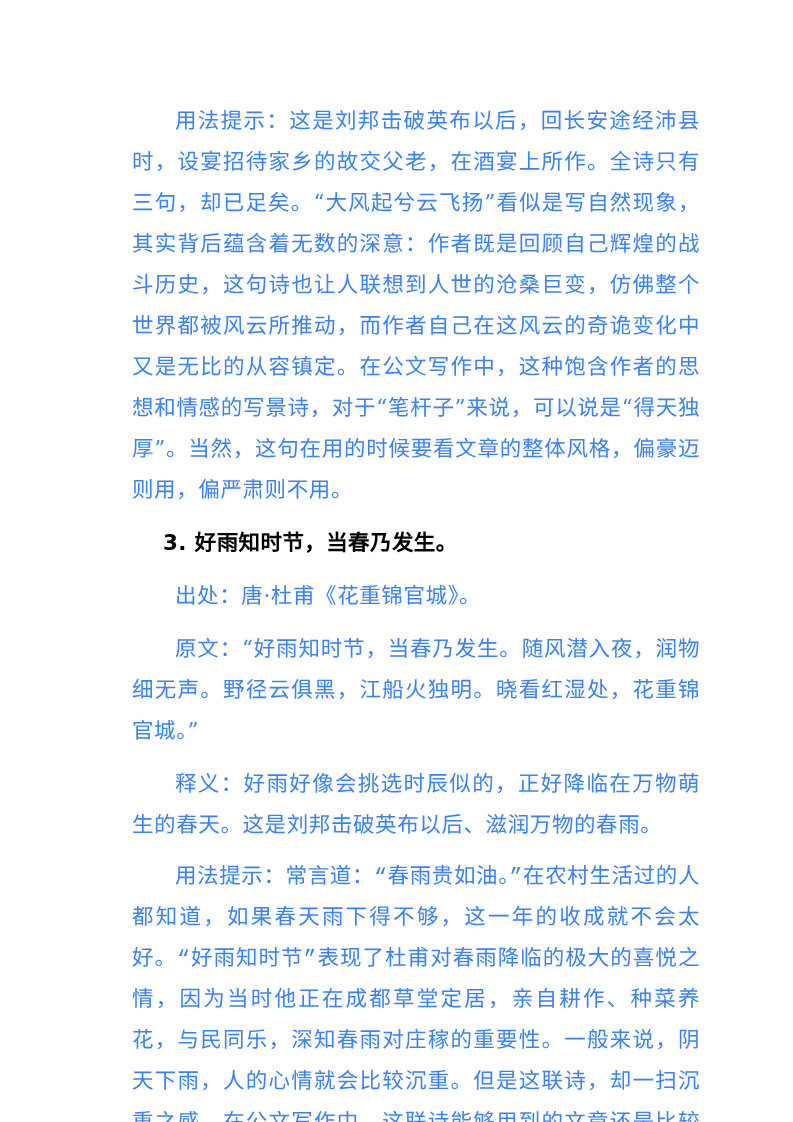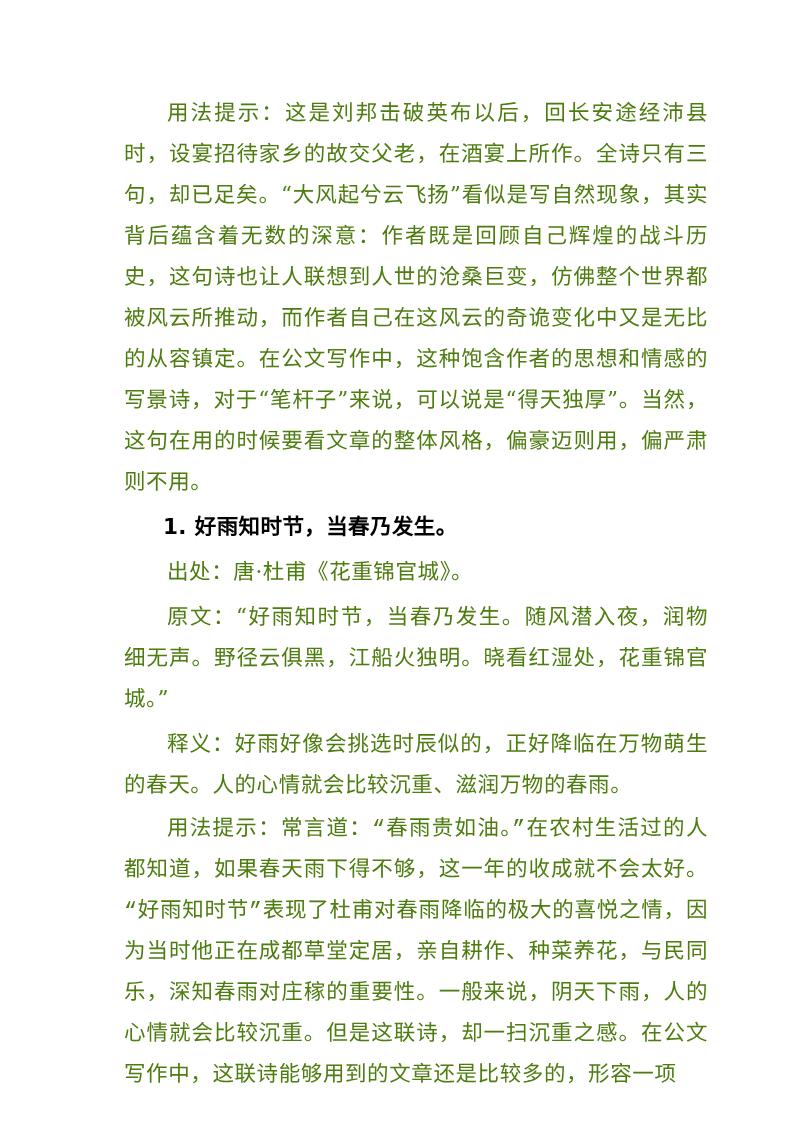--- a/index.html
+++ b/index.html
@@ -24,25 +24,25 @@
     left: 120px;
     top: 88px;
     width: 592px;
   }
 
   
   .para {
     font-family: "DejaVu Serif", "Liberation Serif", serif;
     font-size: 21.5px;
     line-height: 41px;
-    color: #4d7c0f;
+    color: #3b82f6;
     text-align: justify;
     text-justify: inter-character;
     text-indent: 2em;
-    margin: 4px;
+    margin: 12px;
     letter-spacing: 0.6px;
     word-break: break-all;
     -webkit-font-smoothing: antialiased;
   }
 
   
   .heading {
     font-family: "DejaVu Sans", "Liberation Sans", sans-serif;
     font-size: 21.5px;
     line-height: 41px;
@@ -59,19 +59,19 @@
     margin-bottom: 0;
     font-family: Liberation Mono, monospace;
   }
 </style>
 </head>
 <body>
 
 <div class="page">
   <div class="text-column" id="text-column">
       <p class="para">用法提示：这是刘邦击破英布以后，回长安途经沛县时，设宴招待家乡的故交父老，在酒宴上所作。全诗只有三句，却已足矣。“大风起兮云飞扬”看似是写自然现象，其实背后蕴含着无数的深意：作者既是回顾自己辉煌的战斗历史，这句诗也让人联想到人世的沧桑巨变，仿佛整个世界都被风云所推动，而作者自己在这风云的奇诡变化中又是无比的从容镇定。在公文写作中，这种饱含作者的思想和情感的写景诗，对于“笔杆子”来说，可以说是“得天独厚”。当然，这句在用的时候要看文章的整体风格，偏豪迈则用，偏严肃则不用。</p>
-      <p class="heading">1. 好雨知时节，当春乃发生。</p>
+      <p class="heading">3. 好雨知时节，当春乃发生。</p>
       <p class="para">出处：唐·杜甫《花重锦官城》。</p>
       <p class="para">原文：“好雨知时节，当春乃发生。随风潜入夜，润物细无声。野径云俱黑，江船火独明。晓看红湿处，花重锦官城。”</p>
-      <p class="para">释义：好雨好像会挑选时辰似的，正好降临在万物萌生的春天。人的心情就会比较沉重、滋润万物的春雨。</p>
+      <p class="para">释义：好雨好像会挑选时辰似的，正好降临在万物萌生的春天。这是刘邦击破英布以后、滋润万物的春雨。</p>
       <p class="para">用法提示：常言道：“春雨贵如油。”在农村生活过的人都知道，如果春天雨下得不够，这一年的收成就不会太好。“好雨知时节”表现了杜甫对春雨降临的极大的喜悦之情，因为当时他正在成都草堂定居，亲自耕作、种菜养花，与民同乐，深知春雨对庄稼的重要性。一般来说，阴天下雨，人的心情就会比较沉重。但是这联诗，却一扫沉重之感。在公文写作中，这联诗能够用到的文章还是比较多的，形容一项</p>
     </div>
 </div>
 
 </body></html>

